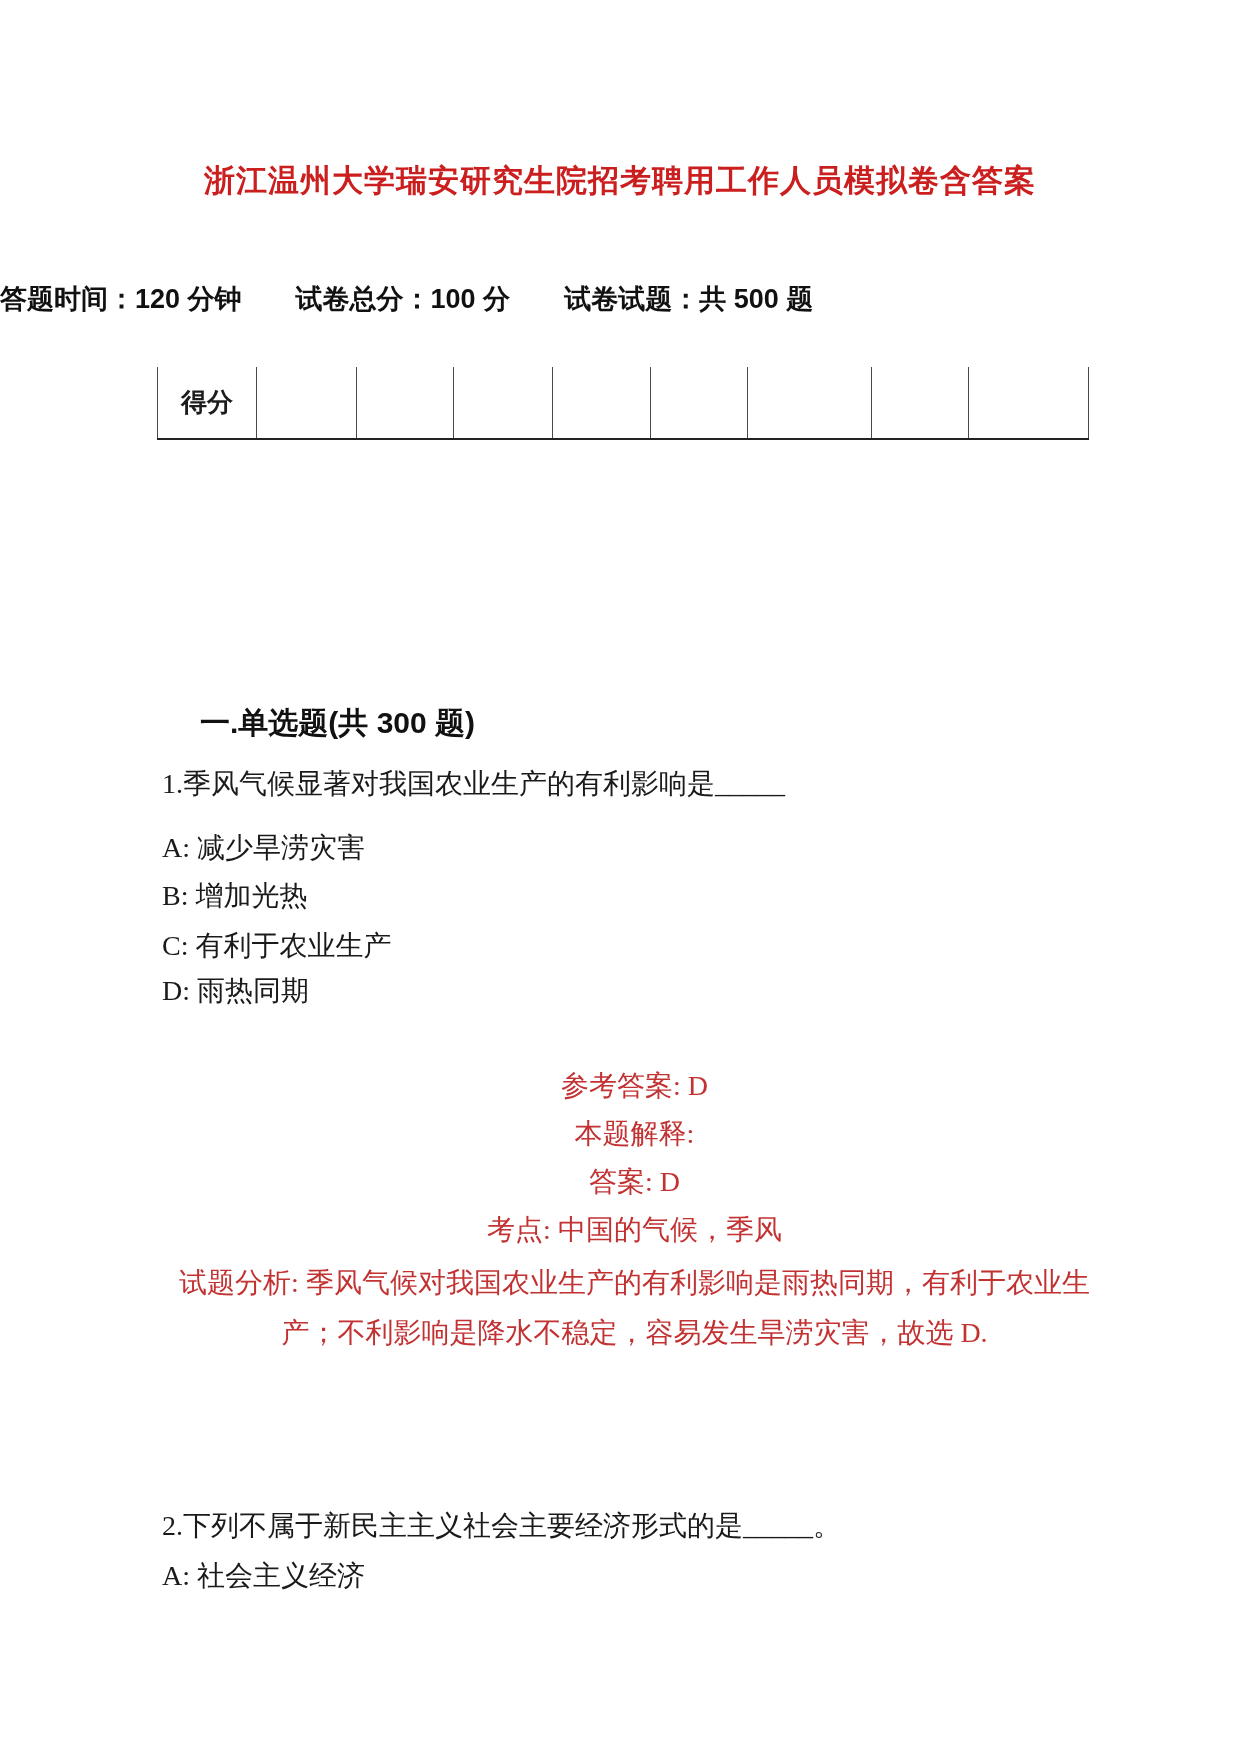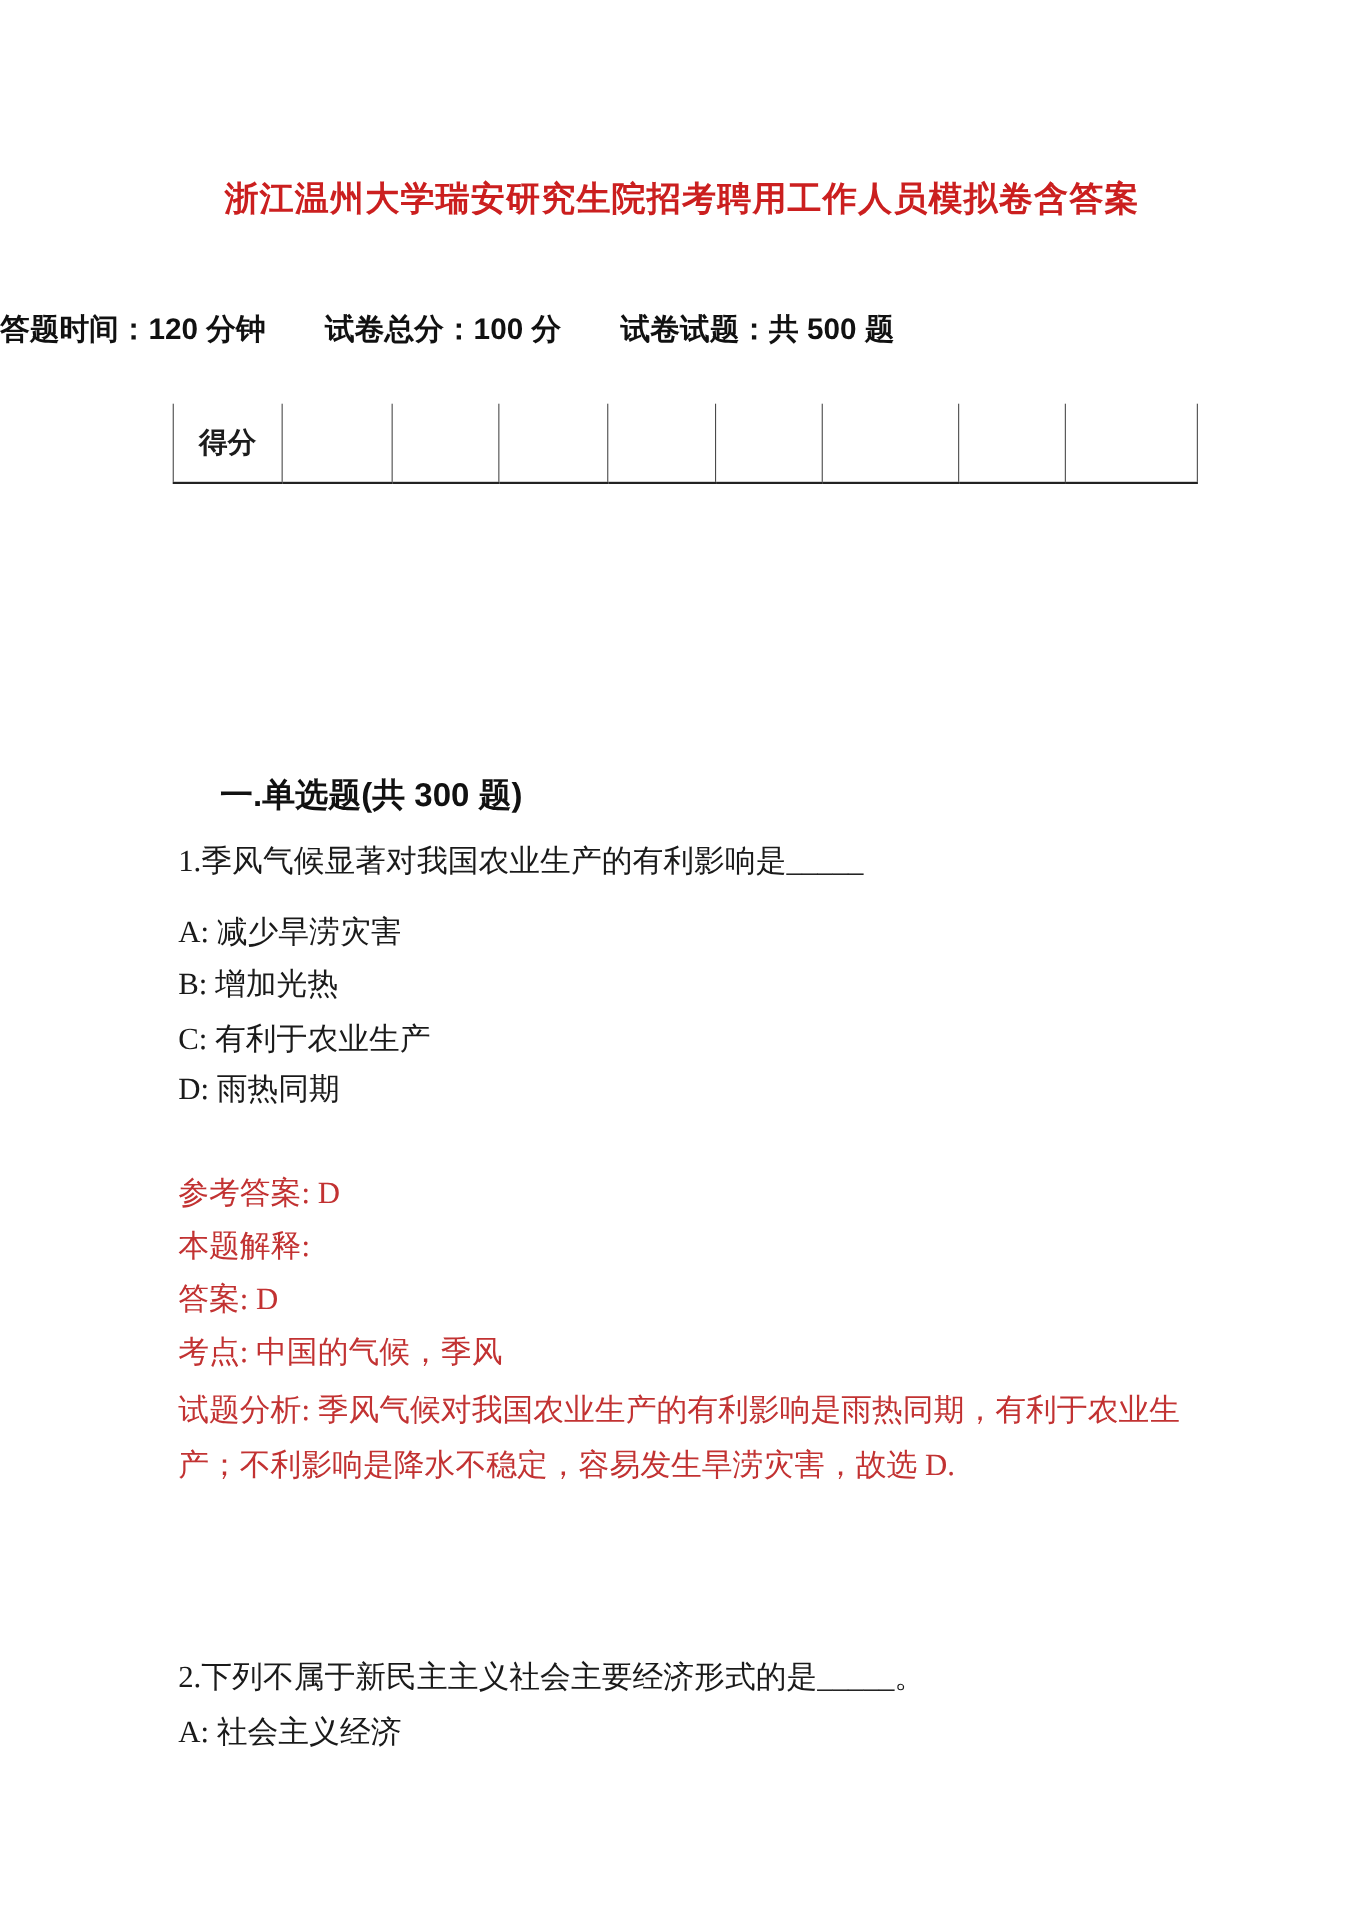--- a/index.html
+++ b/index.html
@@ -72,21 +72,21 @@
   }
   .line {
     position: absolute;
     left: 162px;
     width: 945px;
     font-size: 28px;
     line-height: 36px;
     color: #1a1a1a;
     white-space: nowrap;
   }
-  .red { color: #c23232; }
+  .red { color: #c23232; text-align: center; }
   .analysis {
     white-space: normal;
     line-height: 50px;
     width: 945px;
   }
 </style>
 </head>
 <body>
 
 <div class="page">

